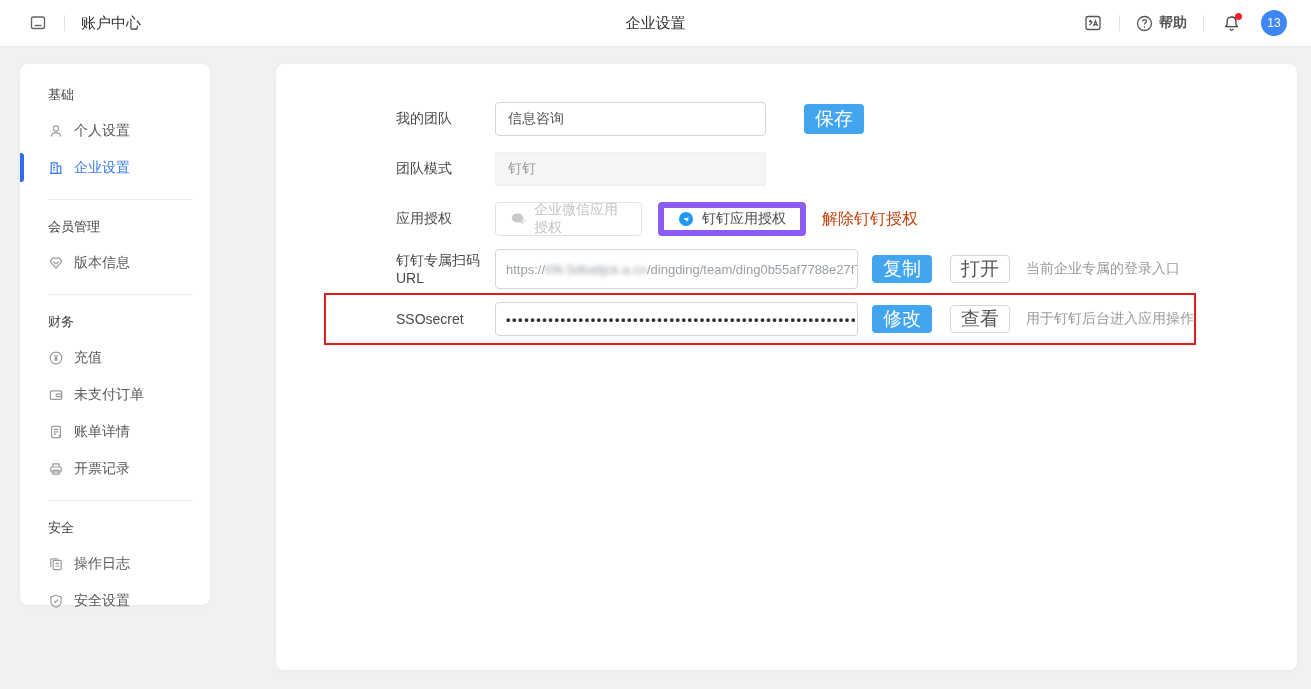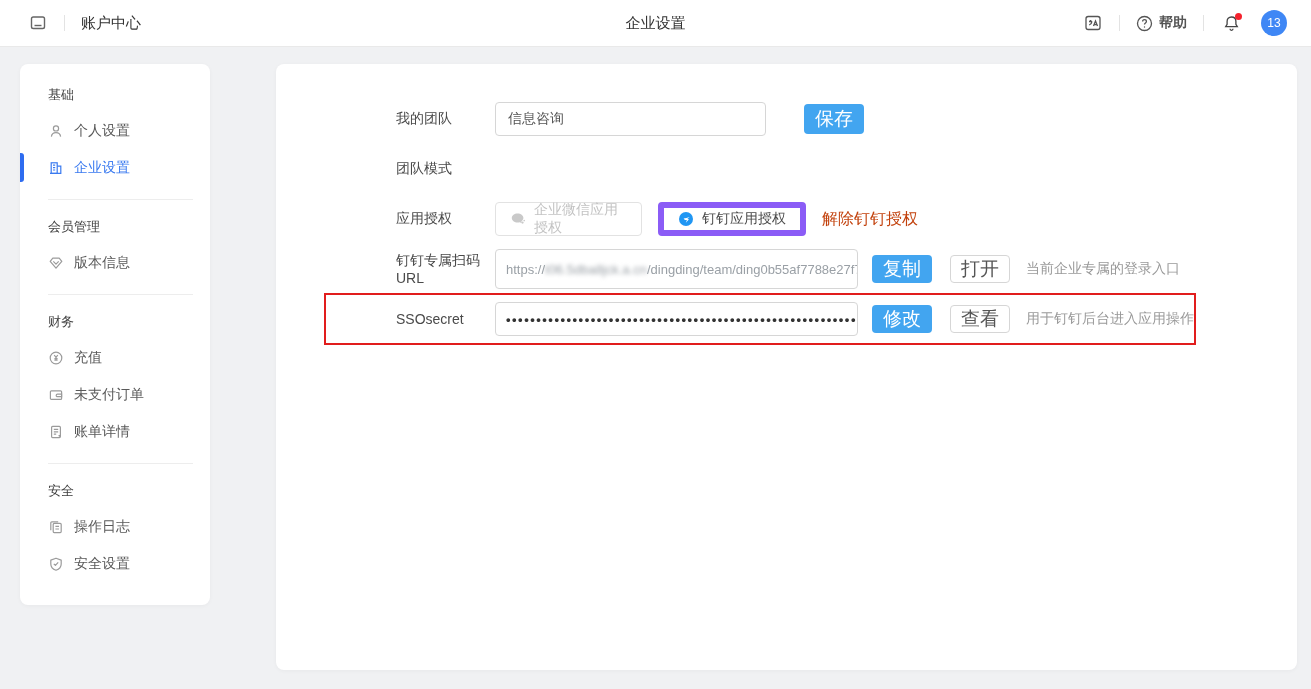--- a/index.html
+++ b/index.html
@@ -220,20 +220,30 @@
       <span class="si">
         <svg viewBox="0 0 16 16" width="16" height="16" fill="none" stroke="currentColor" stroke-width="1.2">
           <rect x="3.6" y="2.4" width="8.8" height="11.2" rx="1"></rect>
           <path d="M5.8 5.4h4.4M5.8 7.8h4.4M5.8 10.2h2.4"></path>
           <path d="M10.6 11.4l.8.8 1.2-1.4" stroke-width="1.1"></path>
         </svg>
       </span>
       <span>账单详情</span>
     </div>
 
+    <div class="side-item">
+      <span class="si">
+        <svg viewBox="0 0 16 16" width="16" height="16" fill="none" stroke="currentColor" stroke-width="1.2">
+          <path d="M5 6V2.8h6V6"></path>
+          <rect x="2.8" y="6" width="10.4" height="5" rx="1"></rect>
+          <path d="M5 9.4h6v3.8H5z"></path>
+        </svg>
+      </span>
+      <span>开票记录</span>
+    </div>
 
     <div class="side-divider"></div>
     <div class="side-header">安全</div>
 
     <div class="side-item">
       <span class="si">
         <svg viewBox="0 0 16 16" width="16" height="16" fill="none" stroke="currentColor" stroke-width="1.2">
           <rect x="5.2" y="4.4" width="8" height="9.2" rx="1"></rect>
           <path d="M2.8 11.2V3.8a1 1 0 011-1h6.4"></path>
           <path d="M7.4 7.4h3.6M7.4 10h3.6"></path>
@@ -256,20 +266,21 @@
   <div class="main">
 
     <div class="form-row">
       <span class="form-label">我的团队</span>
       <input class="text-input" type="text" value="信息咨询" style="">
       <button class="btn btn-primary btn-save">保存</button>
     </div>
 
     <div class="form-row">
       <span class="form-label">团队模式</span>
+      <div class="disabled-field">钉钉</div>
     </div>
 
     <div class="form-row">
       <span class="form-label">应用授权</span>
       <div class="auth-btn auth-wechat">
         <span class="ai">
           <svg viewBox="0 0 16 16" width="16" height="16">
             <path fill="#c9c9c9" d="M7.6 2.6c3.2 0 5.8 2 5.8 4.5 0 1.3-.8 2.5-2 3.3l.4 1.9-2-1c-.7.2-1.4.3-2.2.3-3.2 0-5.8-2-5.8-4.5s2.6-4.5 5.8-4.5z"></path>
             <circle cx="12.6" cy="11.6" r="1.1" fill="#c9c9c9"></circle>
             <circle cx="14.2" cy="9.6" r="0.8" fill="#c9c9c9"></circle>

